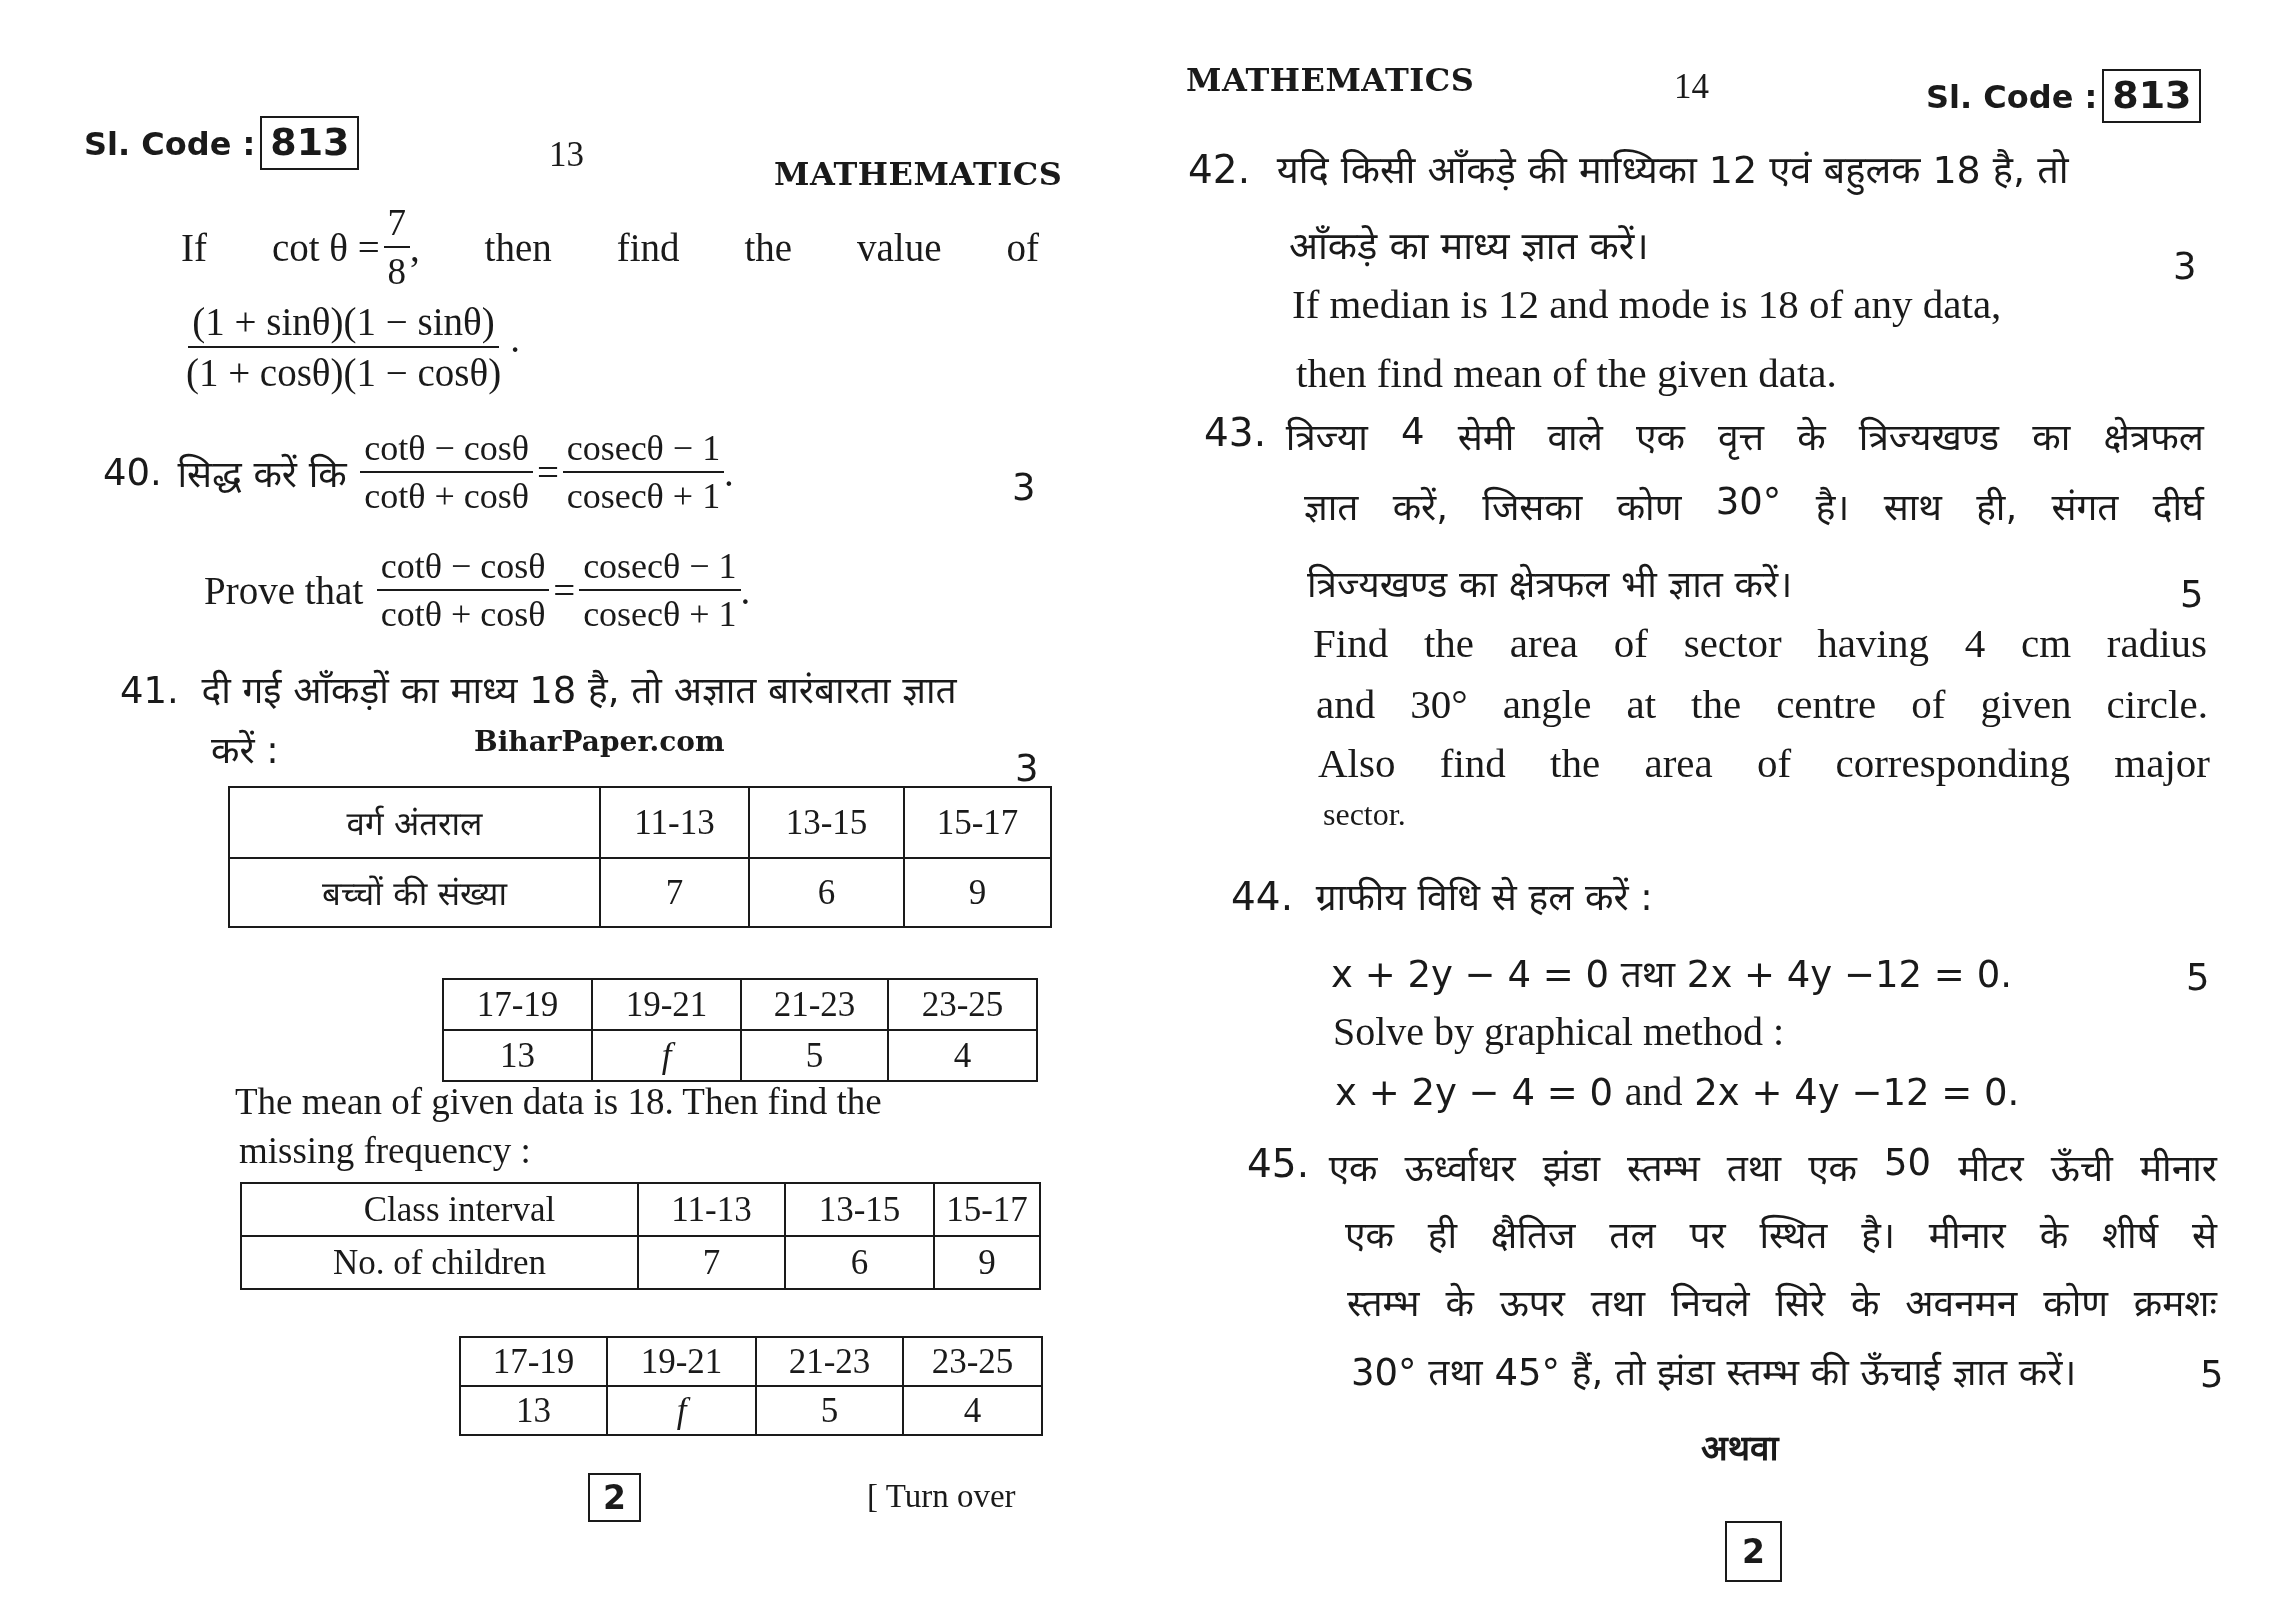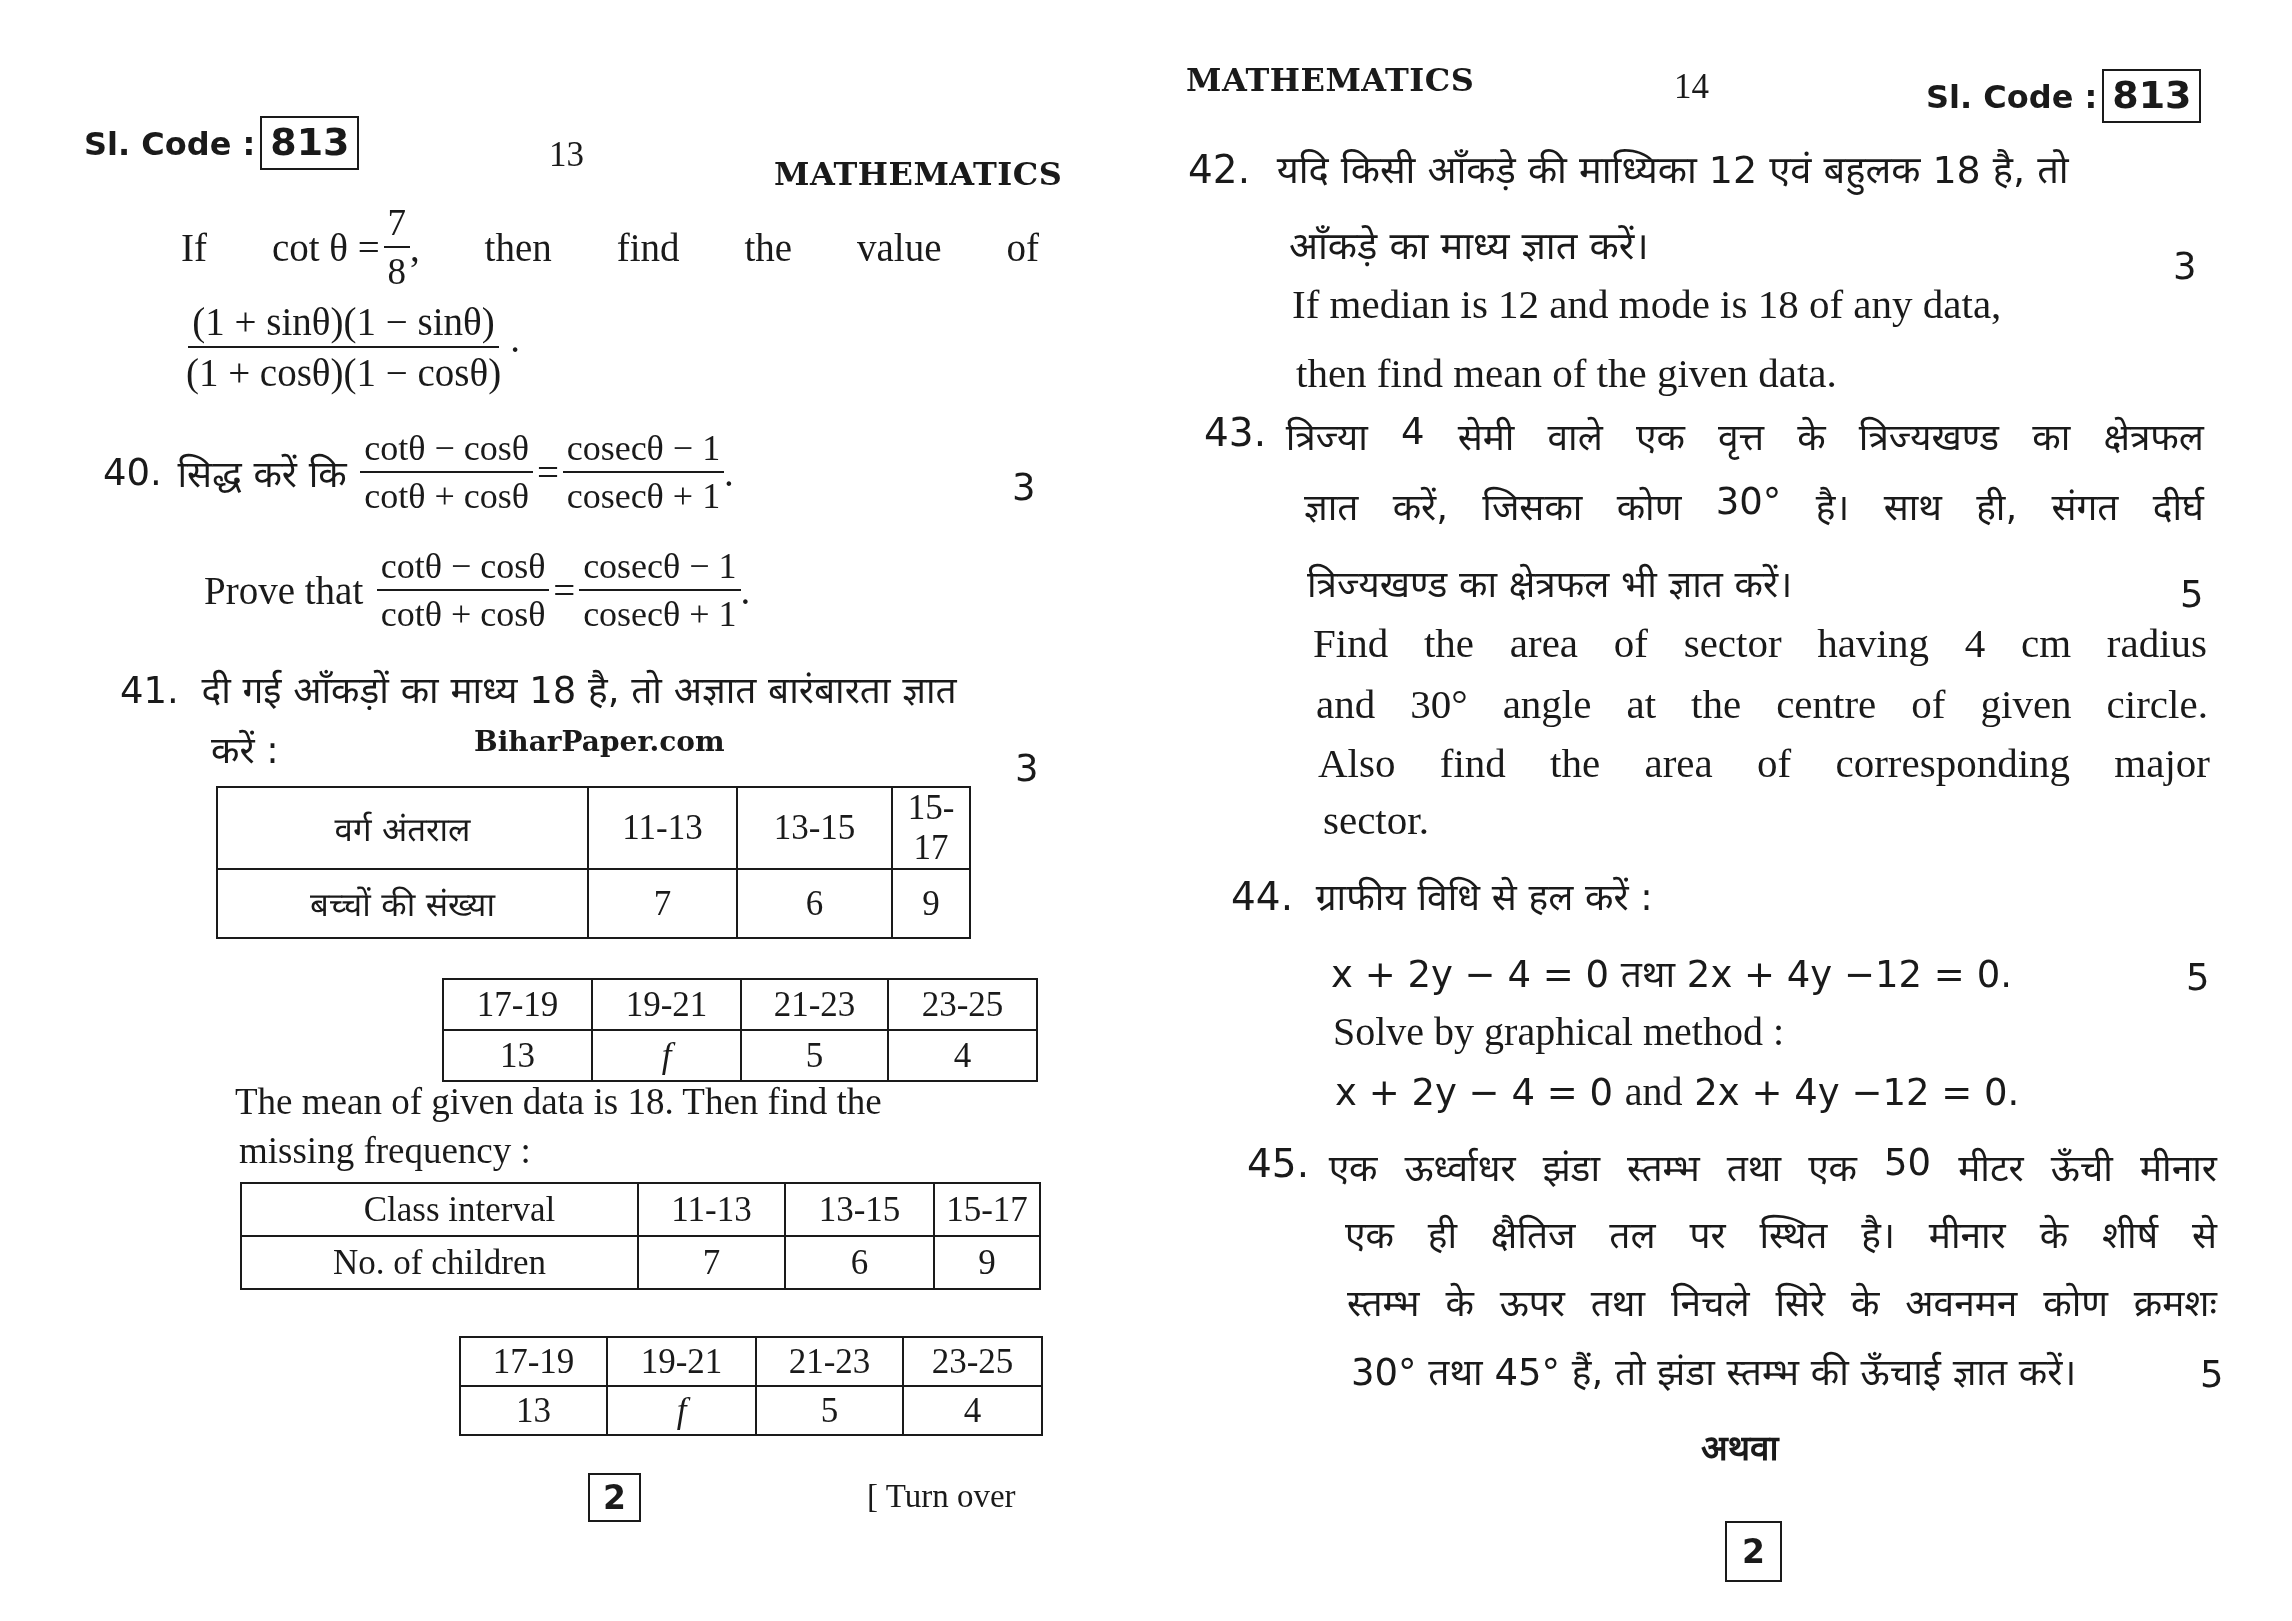--- a/index.html
+++ b/index.html
@@ -96,21 +96,21 @@
   </div>
 
   <div class="abs" style="left:120px; top:663px;text-align:center;">
     <span class="qnum">41.</span>
     <span class="hi" style="margin-left:17.6px;">दी गई आँकड़ों का माध्य 18 है, तो अज्ञात बारंबारता ज्ञात</span>
   </div>
   <div class="abs hi" style="left:211px; top:723px;">करें :</div>
   <div class="abs watermark" style="left:474px; top:725px;">BiharPaper.com</div>
   <div class="abs marks" style="left:1015px; top:747px;">3</div>
 
-  <table class="dt hi-tbl" style="left:216px; top:786px; width:755px;padding-left:36px;">
+  <table class="dt hi-tbl" style="left:228px; top:786px; width:824px;padding-left:36px;">
     <tbody>
         <tr style="height:71px;">
       <td class="lbl" style="width:369px;">वर्ग अंतराल</td>
       <td style="width:147px;">11-13</td>
       <td style="width:153px;">13-15</td>
       <td>15-17</td>
     </tr>
     <tr style="height:69px;">
       <td class="lbl">बच्चों की संख्या</td>
       <td>7</td>
@@ -252,21 +252,21 @@
   </div>
   <div class="abs en just" style="left:1318px; top:739px; width:892px; font-size:41px;">
     <span>Also</span>
     <span>find</span>
     <span>the</span>
     <span>area</span>
     <span>of</span>
     <span>corresponding</span>
     <span>major</span>
   </div>
-  <div class="abs en" style="left:1323px; top:796px; font-size:41px;">sector.</div>
+  <div class="abs en" style="left:1323px; top:796px; font-size:32px;">sector.</div>
 
   <div class="abs" style="left:1231px; top:870px;">
     <span class="qnum" style="font-size:39px;">44.</span>
     <span class="hi" style="margin-left:17.6px;">ग्राफीय विधि से हल करें :</span>
   </div>
   <div class="abs math" style="left:1331px; top:947px;">
     <span>x + 2y − 4 = 0</span>
     <span class="hi">तथा</span>
     <span>2x + 4y −12 = 0.</span>
   </div>

